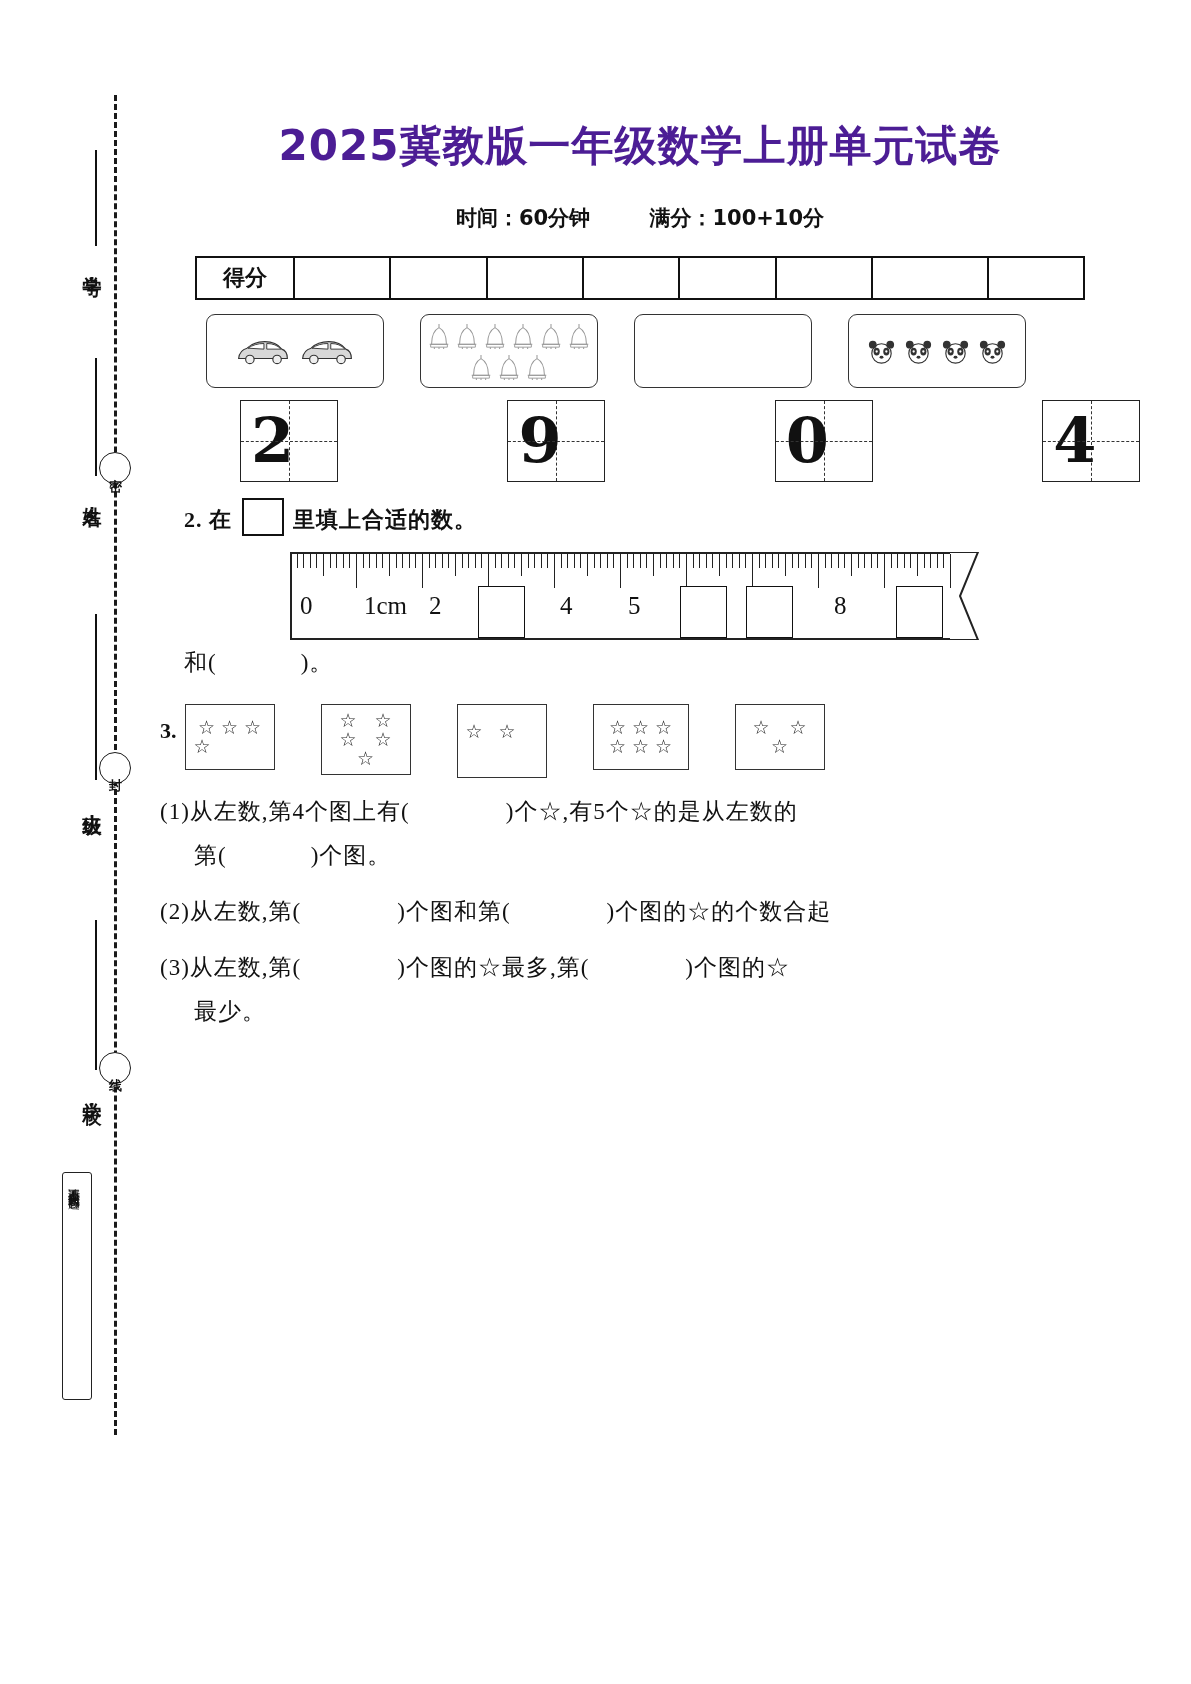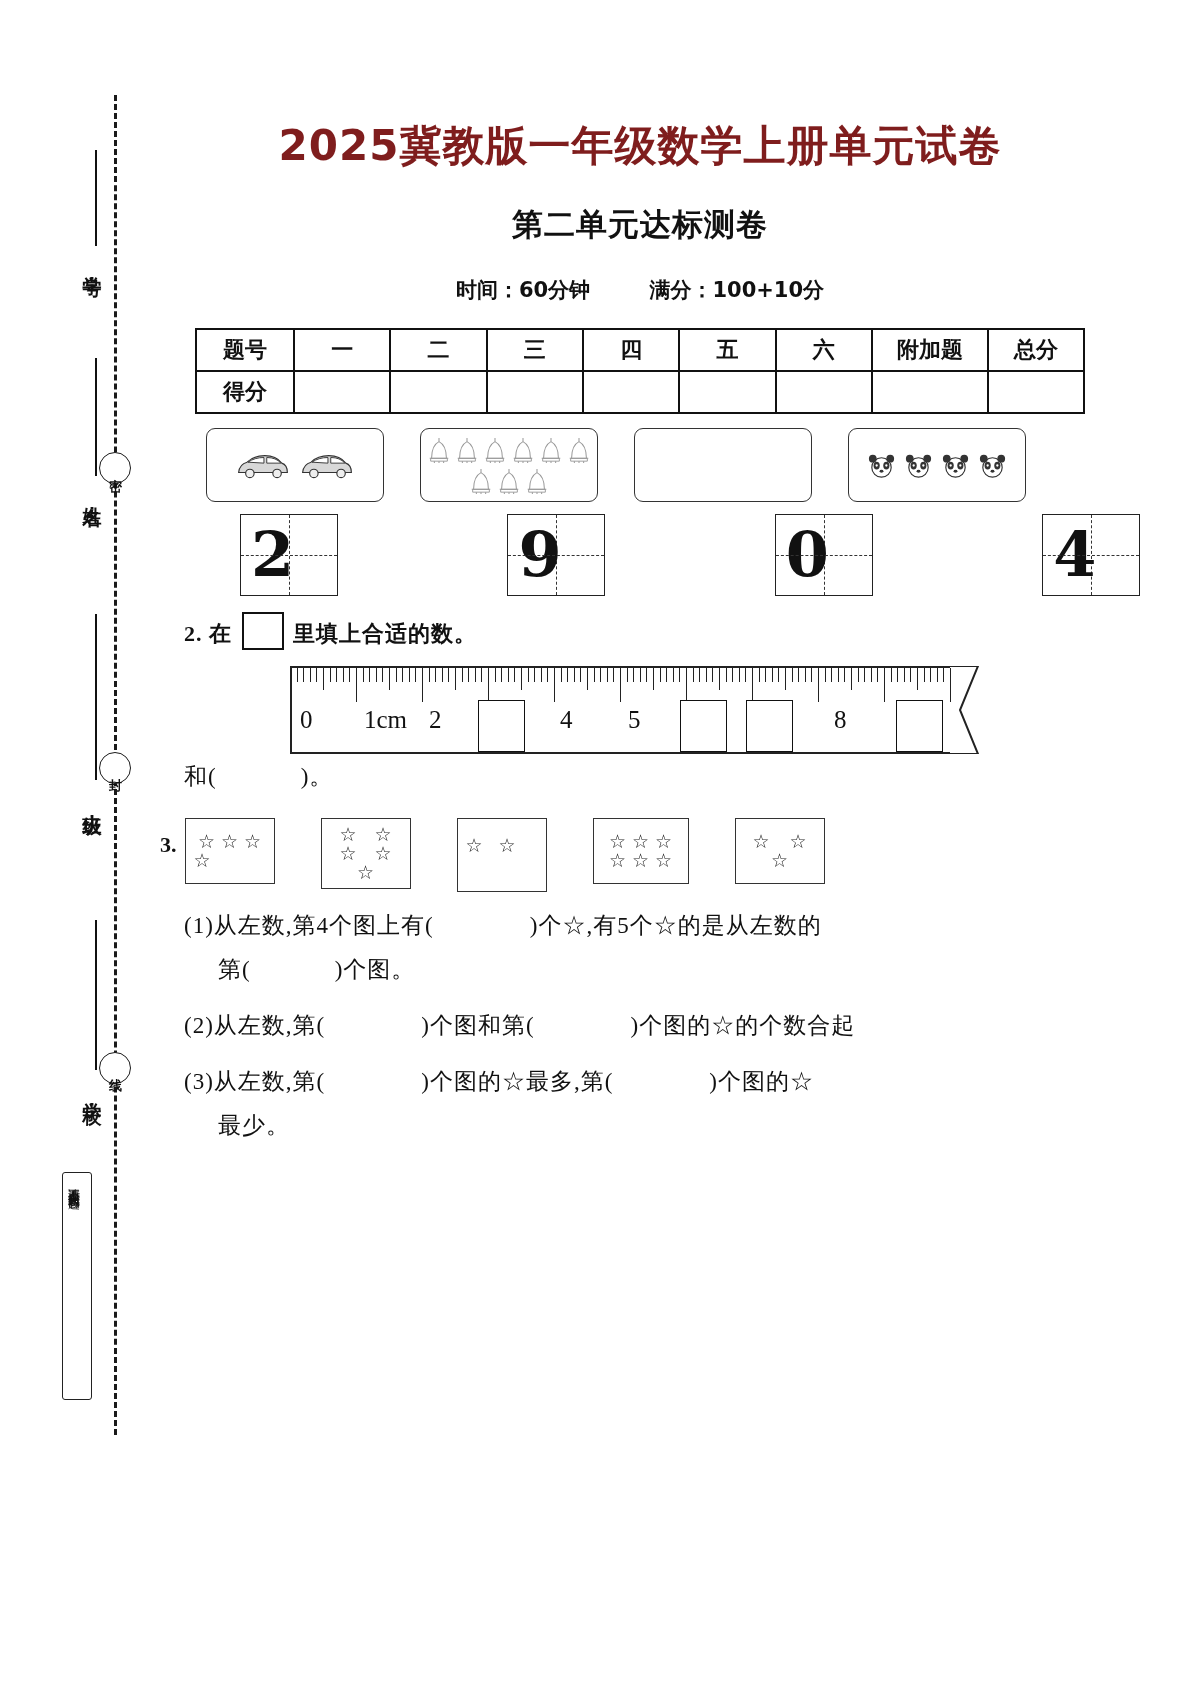--- a/index.html
+++ b/index.html
@@ -44,21 +44,21 @@
     font-size:12px;line-height:30px;padding:6px 2px;box-sizing:border-box;
     letter-spacing:1px;color:#111;
   }
 
   
   .content{position:absolute;left:140px;top:0;width:1000px;}
 
   .title{
     margin-top:118px;text-align:center;font-size:42px;font-weight:700;
     font-family:"DejaVu Sans","Liberation Sans",sans-serif;letter-spacing:1px;
-    color:#7f1d1d;
+    color:#4c1d95;
   }
   .subtitle{
     margin-top:30px;text-align:center;font-size:31px;font-weight:700;
     font-family:"DejaVu Sans","Liberation Sans",sans-serif;letter-spacing:1px;
   }
   .meta{
     margin-top:30px;text-align:center;font-size:21px;font-weight:700;
     font-family:"DejaVu Sans","Liberation Sans",sans-serif;
   }
   .meta span{margin:0 26px;}
@@ -143,21 +143,21 @@
   .star-row .qn{font-size:22px;font-weight:700;margin-right:8px;margin-top:14px;}
   .sbox{
     border:1.6px solid #333;box-sizing:border-box;
     padding:6px 8px;min-height:66px;
     display:flex;flex-direction:column;align-items:center;justify-content:center;
   }
   .srow{display:flex;justify-content:center;gap:6px;line-height:1;}
   .srow span{font-size:19px;color:#222;font-family:"DejaVu Sans",sans-serif;}
   .sgap{width:46px;}
 
-  .sub-line{margin:12px 0 0 44px;font-size:23px;letter-spacing:1px;line-height:44px;}
+  .sub-line{margin:12px 0 0 20px;font-size:23px;letter-spacing:1px;line-height:44px;}
   .sub-line .ind{display:inline-block;width:34px;}
 </style>
 </head>
 <body>
 
 <div class="page">
 
   <div class="sidebar">
     <div class="seal-dashed"></div>
 
@@ -176,40 +176,28 @@
 
     <div class="vline vl-4"></div>
     <div class="vfield vf-4">学校：</div>
 
     <div class="notice">请不要在密封线内答题!</div>
   </div>
 
   <div class="content">
 
     <div class="title">2025冀教版一年级数学上册单元试卷</div>
-    <div class="subtitle">第二单元达标测卷</div>
     <div class="meta">
       <span>时间：60分钟</span>
       <span>满分：100+10分</span>
     </div>
 
     <div class="score-wrap">
       <table class="score">
         <tbody>
-            <tr>
-          <td class="lbl">题号</td>
-          <td>一</td>
-          <td>二</td>
-          <td>三</td>
-          <td>四</td>
-          <td>五</td>
-          <td>六</td>
-          <td class="extra">附加题</td>
-          <td class="total">总分</td>
-        </tr>
         <tr>
           <td class="lbl">得分</td>
           <td></td>
           <td></td>
           <td></td>
           <td></td>
           <td></td>
           <td></td>
           <td class="extra"></td>
           <td class="total"></td>

